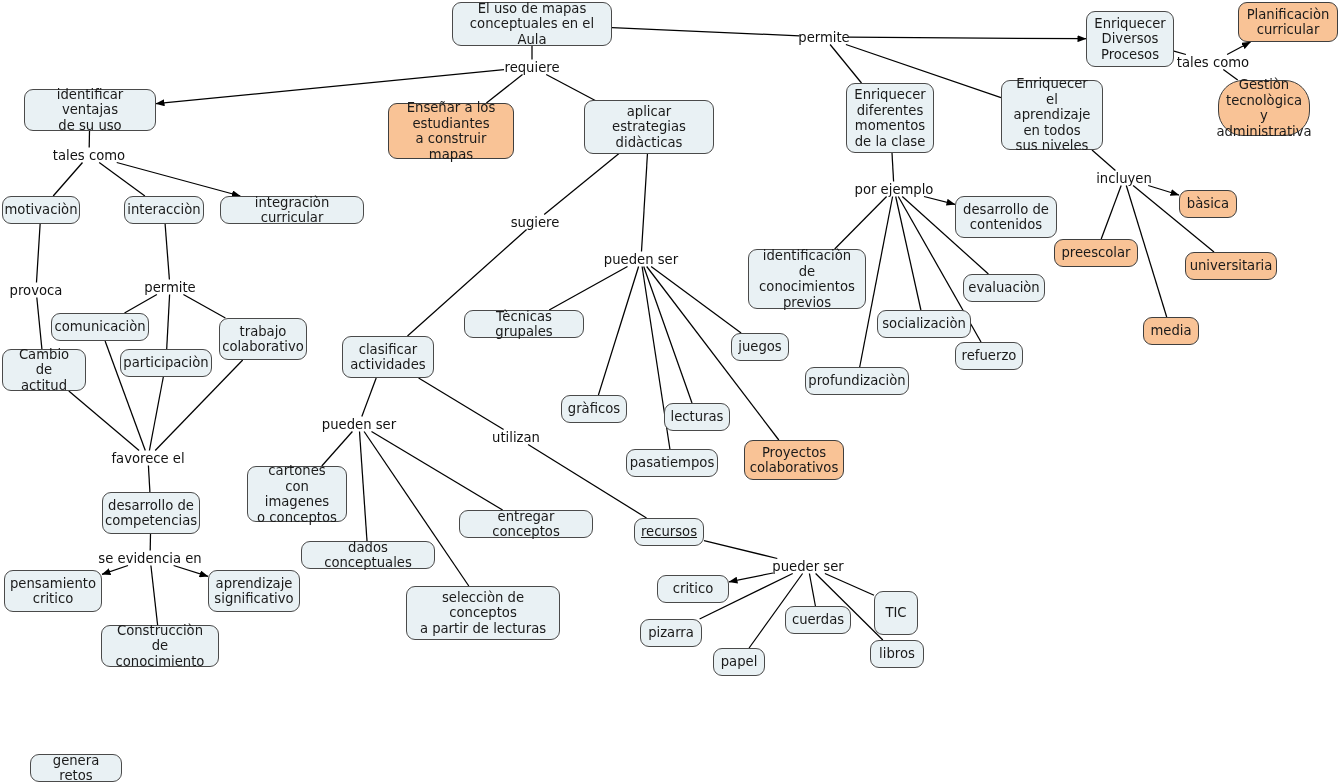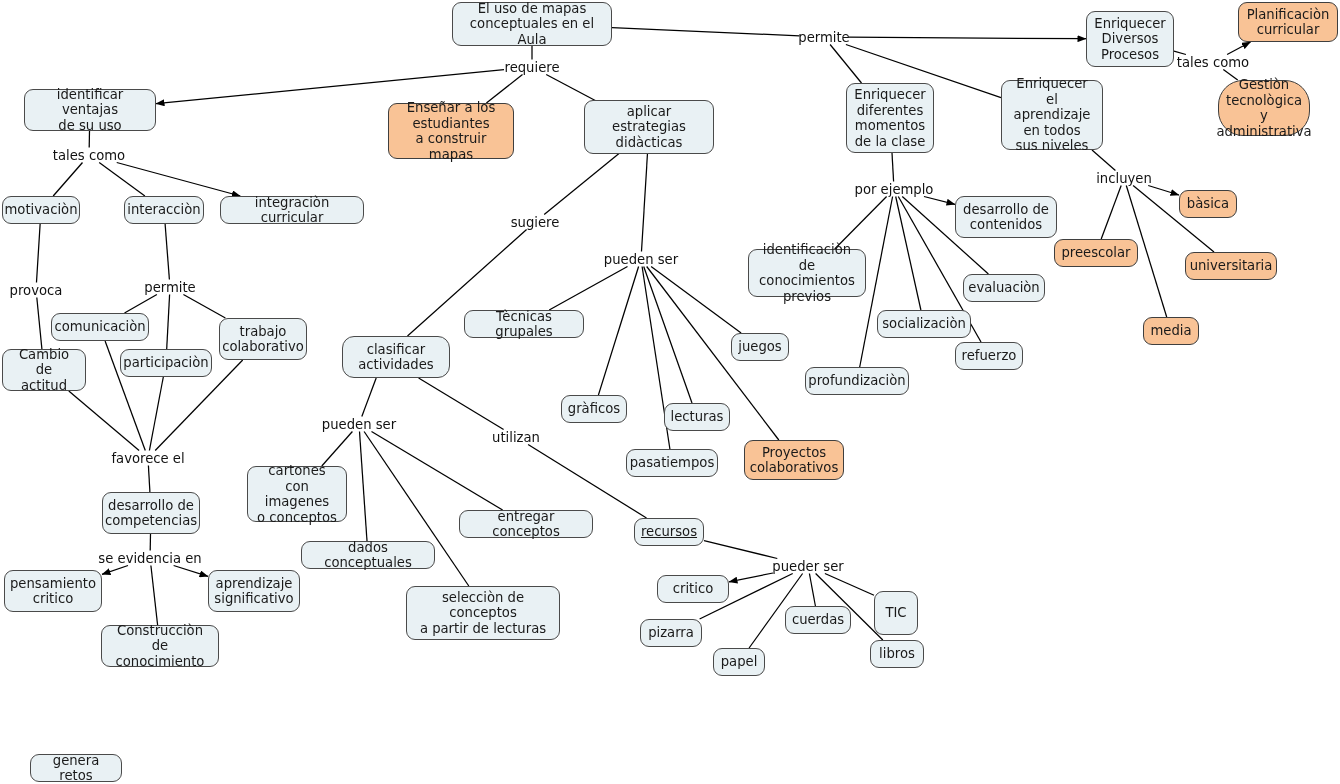--- a/index.html
+++ b/index.html
@@ -163,40 +163,40 @@
     <div class="node" style="left: 2px; top: 196px; width: 78px; height: 28px;"><span>motivaciòn</span></div>
     <div class="node" style="left: 124px; top: 196px; width: 80px; height: 28px;"><span>interacciòn</span></div>
     <div class="node" style="left: 220px; top: 196px; width: 144px; height: 28px;"><span>integraciòn curricular</span></div>
     <div class="node" style="left: 955px; top: 196px; width: 102px; height: 42px;"><span>desarrollo de
 contenidos</span></div>
     <div class="node orange" style="left: 1179px; top: 190px; width: 58px; height: 28px;"><span>bàsica</span></div>
     <div class="node orange" style="left: 1054px; top: 239px; width: 84px; height: 28px;"><span>preescolar</span></div>
     <div class="node orange" style="left: 1185px; top: 252px; width: 92px; height: 28px;"><span>universitaria</span></div>
     <div class="node orange" style="left: 1143px; top: 317px; width: 56px; height: 28px;"><span>media</span></div>
     <div class="node" style="left: 963px; top: 274px; width: 82px; height: 28px;"><span>evaluaciòn</span></div>
-    <div class="node" style="left: 748px; top: 249px; width: 118px; height: 48px;"><span>identificaciòn de
+    <div class="node" style="left: 748px; top: 249px; width: 118px; height: 60px;"><span>identificaciòn de
 conocimientos
 previos</span></div>
     <div class="node" style="left: 877px; top: 310px; width: 94px; height: 28px;"><span>socializaciòn</span></div>
     <div class="node" style="left: 955px; top: 342px; width: 68px; height: 28px;"><span>refuerzo</span></div>
     <div class="node" style="left: 805px; top: 367px; width: 104px; height: 28px;"><span>profundizaciòn</span></div>
     <div class="node" style="left: 464px; top: 310px; width: 120px; height: 28px;"><span>Tècnicas grupales</span></div>
     <div class="node" style="left: 731px; top: 333px; width: 58px; height: 28px;"><span>juegos</span></div>
     <div class="node" style="left: 561px; top: 395px; width: 66px; height: 28px;"><span>gràficos</span></div>
     <div class="node" style="left: 664px; top: 403px; width: 66px; height: 28px;"><span>lecturas</span></div>
     <div class="node" style="left: 626px; top: 449px; width: 92px; height: 28px;"><span>pasatiempos</span></div>
     <div class="node orange" style="left: 744px; top: 440px; width: 100px; height: 40px;"><span>Proyectos
 colaborativos</span></div>
     <div class="node" style="left: 51px; top: 313px; width: 98px; height: 28px;"><span>comunicaciòn</span></div>
     <div class="node" style="left: 120px; top: 349px; width: 92px; height: 28px;"><span>participaciòn</span></div>
     <div class="node" style="left: 219px; top: 318px; width: 88px; height: 42px;"><span>trabajo
 colaborativo</span></div>
     <div class="node" style="left: 2px; top: 349px; width: 84px; height: 42px;"><span>Cambio de
 actitud</span></div>
-    <div class="node" style="left: 342px; top: 336px; width: 108px; height: 42px; border-radius: 12px;"><span>clasificar
+    <div class="node" style="left: 342px; top: 336px; width: 92px; height: 42px;"><span>clasificar
 actividades</span></div>
     <div class="node" style="left: 102px; top: 492px; width: 98px; height: 42px;"><span>desarrollo de
 competencias</span></div>
     <div class="node" style="left: 4px; top: 570px; width: 98px; height: 42px;"><span>pensamiento
 critico</span></div>
     <div class="node" style="left: 208px; top: 570px; width: 92px; height: 42px;"><span>aprendizaje
 significativo</span></div>
     <div class="node" style="left: 101px; top: 625px; width: 118px; height: 42px;"><span>Construcciòn
 de conocimiento</span></div>
     <div class="node" style="left: 247px; top: 466px; width: 100px; height: 56px;"><span>cartones con

